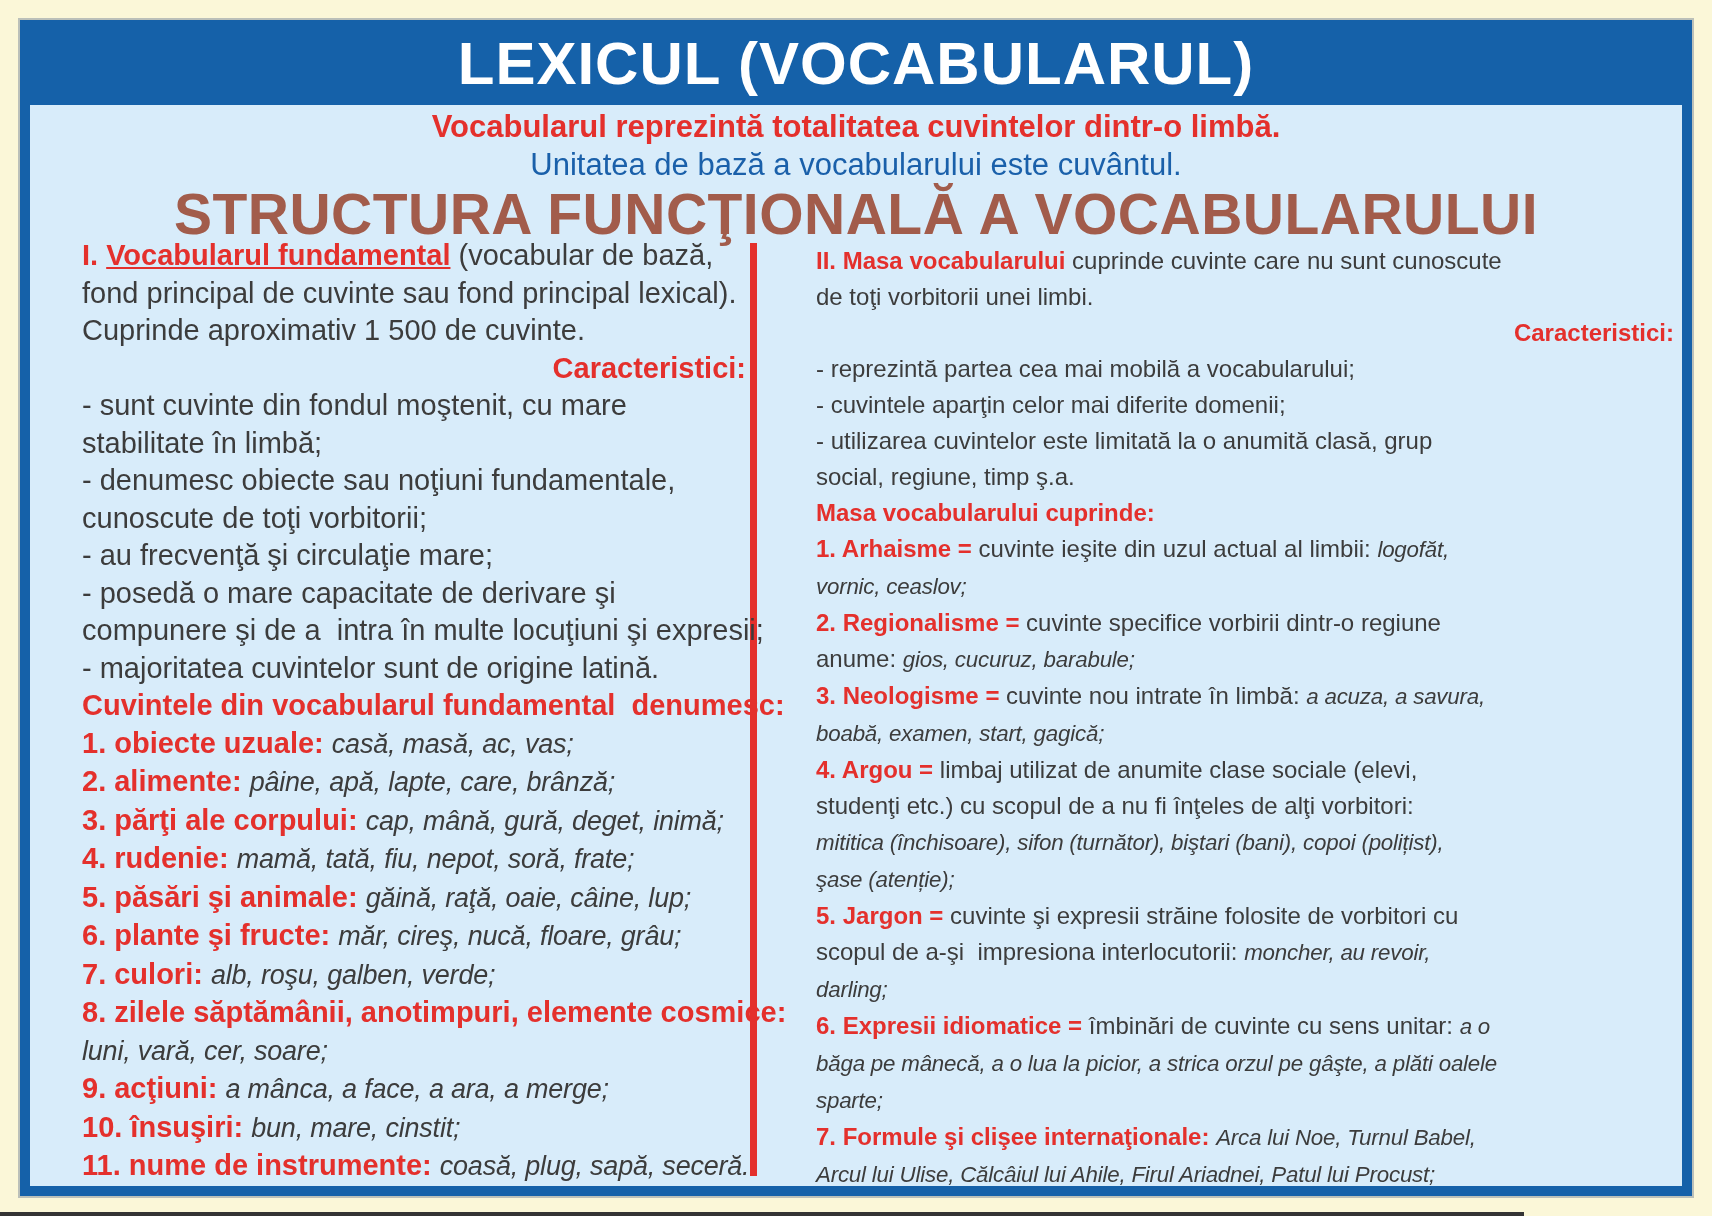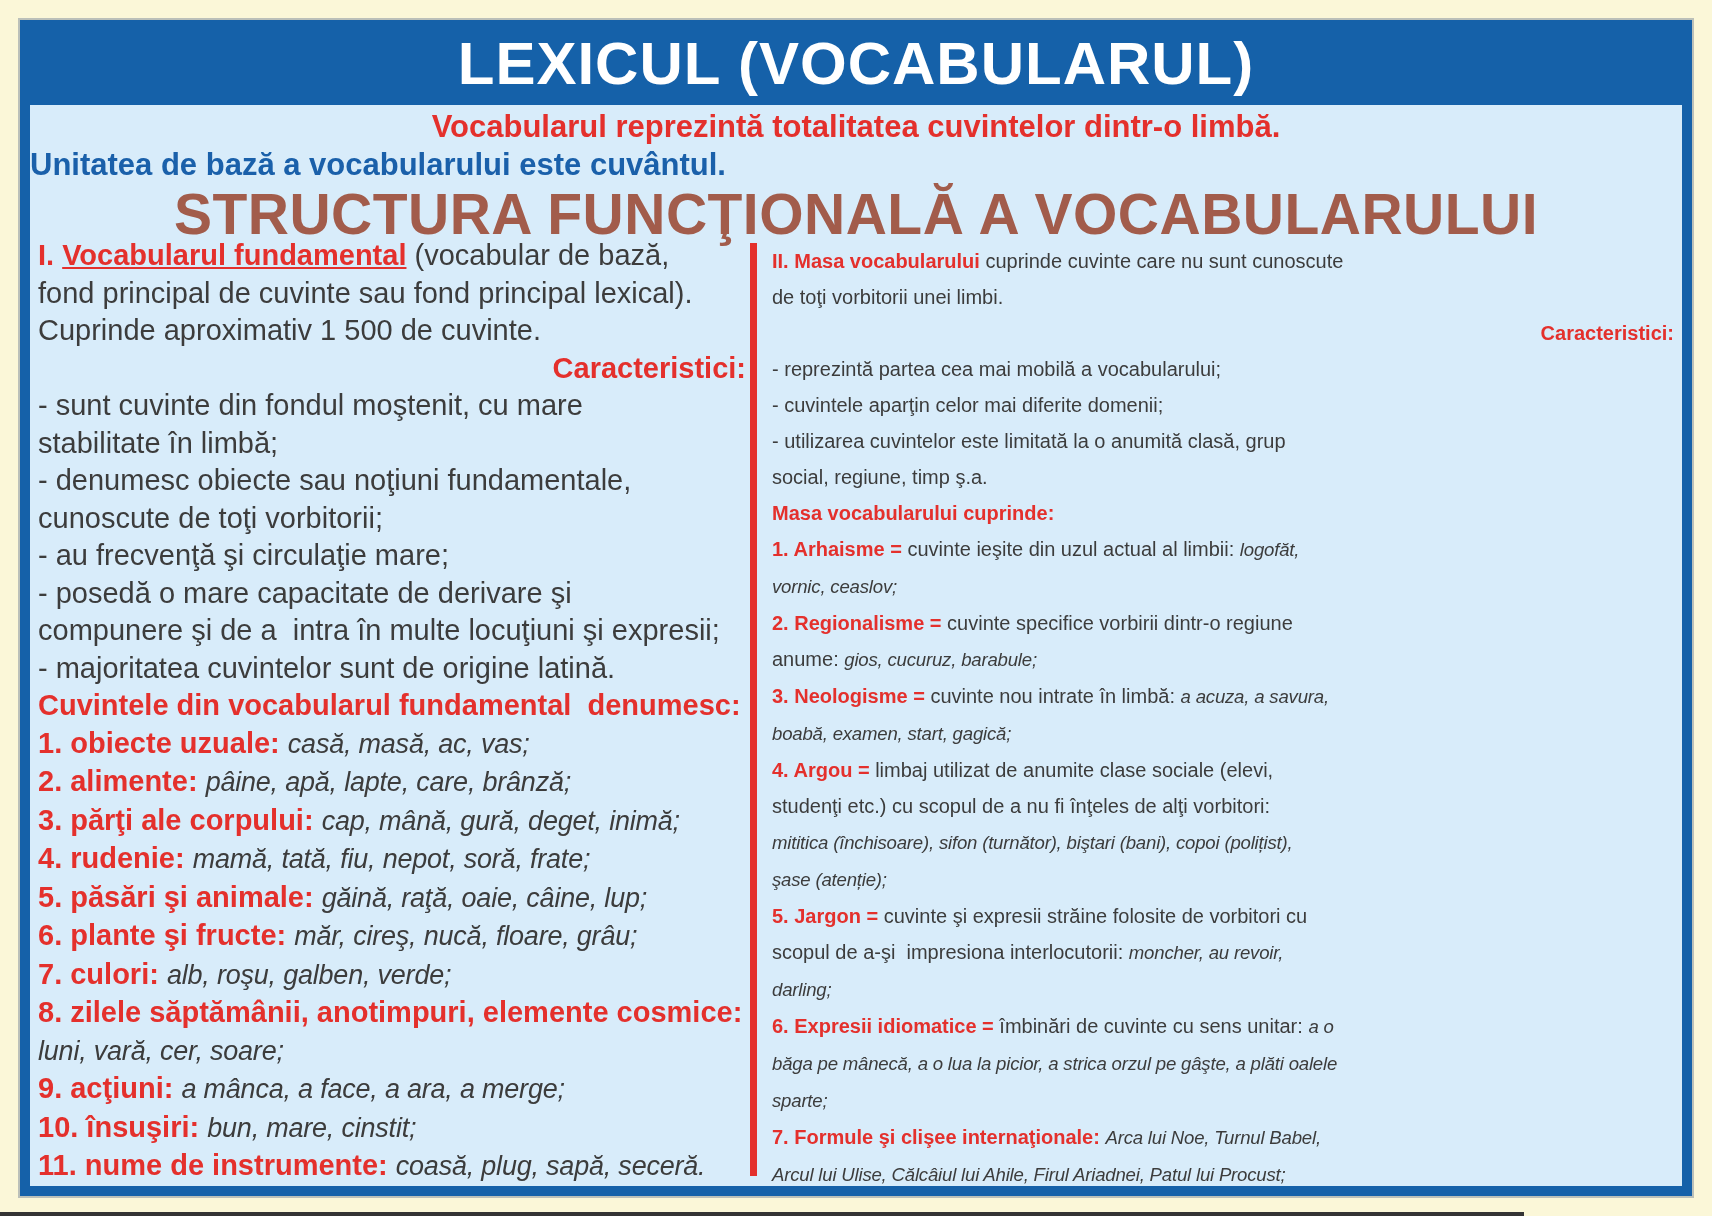--- a/index.html
+++ b/index.html
@@ -5,29 +5,29 @@
   html,body{margin:0;padding:0;width:1712px;height:1216px;background:#fbf7d8;overflow:hidden;
             font-family:"Liberation Sans", sans-serif;}
   .poster{position:relative;width:1524px;height:1216px;background:#fbf7d8;}
   .frame{position:absolute;left:20px;top:20px;width:1672px;height:1176px;background:#1561a9;
          box-shadow:0 0 0 2px rgba(145,155,165,.6);}
   .header{position:absolute;top:0;left:0;right:0;height:85px;text-align:center;color:#ffffff;
           font-size:60px;font-weight:700;line-height:88px;letter-spacing:1px;}
   .panel{position:absolute;left:10px;right:10px;top:85px;bottom:10px;background:#d8ecfa;}
   .intro-red{position:absolute;top:4px;left:0;right:0;text-align:center;color:#e4302c;
              font-size:31px;font-weight:700;}
-  .intro-blue{position:absolute;top:42px;left:0;right:0;text-align:left;color:#1a60aa;
-              font-size:31px;font-weight:700;}
+  .intro-blue{position:absolute;top:42px;left:0;right:0;text-align:center;color:#1a60aa;
+              font-size:31px;font-weight:400;}
   .section-title{position:absolute;top:76px;left:0;right:0;text-align:center;color:#a25c4b;
                  font-size:57px;font-weight:700;letter-spacing:0.5px;}
   .divider{position:absolute;left:720px;top:138px;width:7px;height:933px;background:#e4302c;}
   .col{position:absolute;white-space:pre;}
   .col-left{left:8px;top:132px;width:708px;font-size:29px;line-height:37.5px;}
-  .col-right{left:742px;top:138px;width:902px;font-size:20px;line-height:36px;}
-  .line{white-space:pre;}
+  .col-right{left:742px;top:138px;width:902px;font-size:24px;line-height:36px;}
+  .line{white-space:pre;margin-left:44px;}
   .line.center{text-align:right;}
   .s-body{color:#3c3c3c;font-weight:400;}
   .s-red{color:#e4302c;font-weight:700;}
   .s-redu{color:#e4302c;font-weight:700;text-decoration:underline;}
   .s-ex{color:#3c3c3c;font-style:italic;font-weight:400;font-size:0.93em;letter-spacing:-0.2px;}
   .bottom-edge{position:absolute;left:0;bottom:0;width:100%;height:4px;background:#343434;}
 </style>
 </head>
 <body>
 

